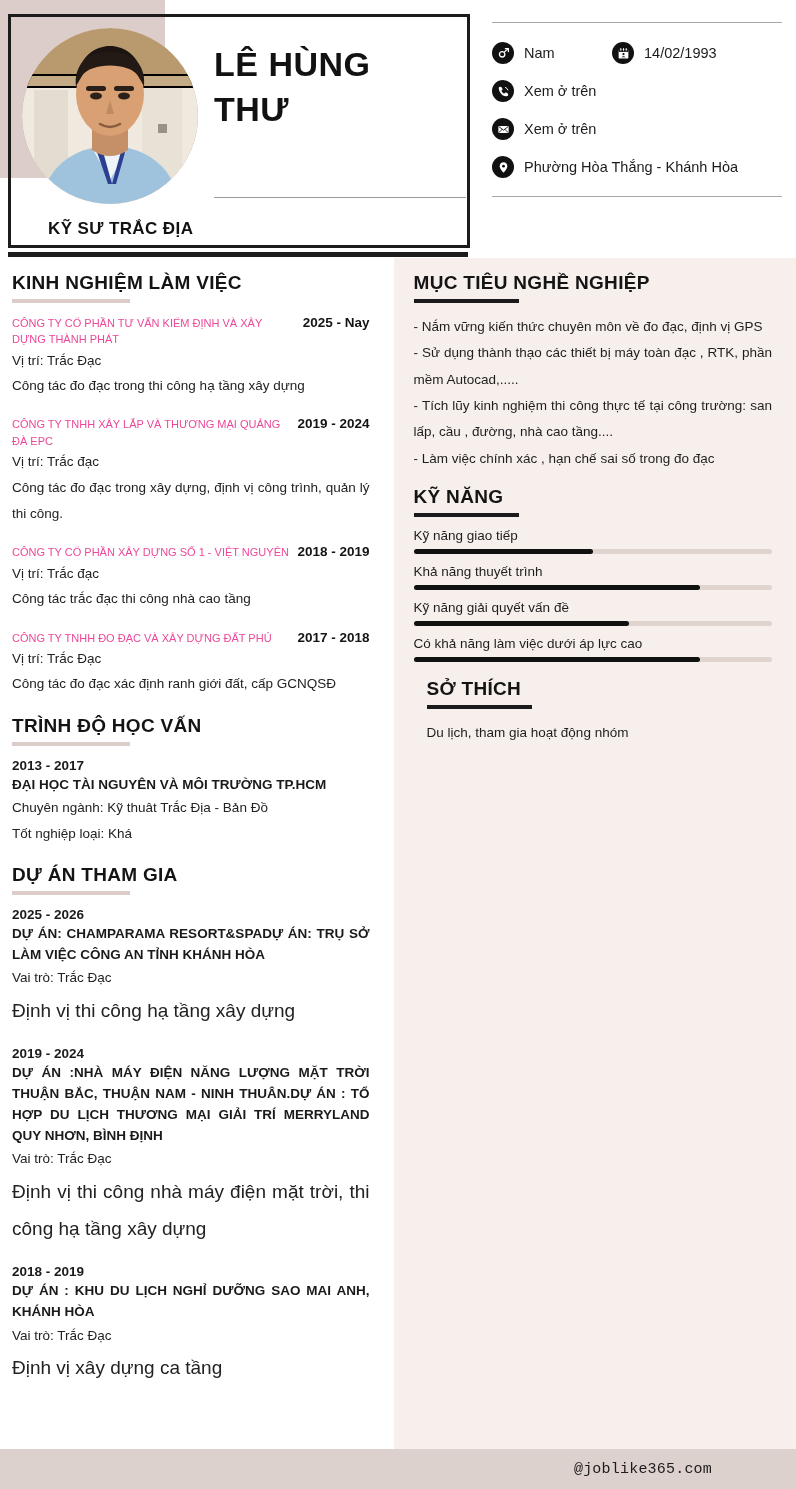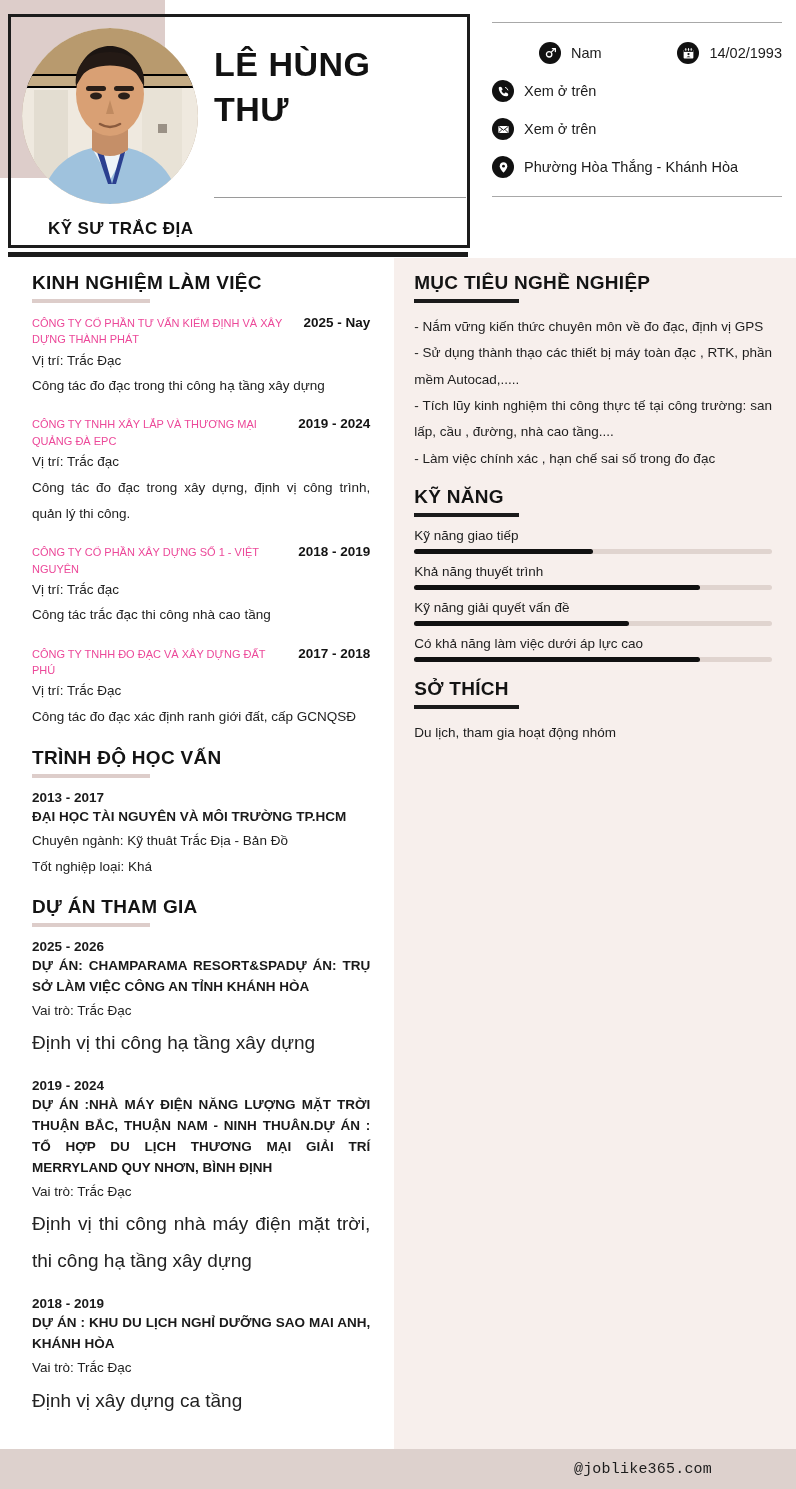--- a/index.html
+++ b/index.html
@@ -48,32 +48,32 @@
     position: absolute; left: 8px; top: 252px; width: 460px; height: 5px;
     background: #1c1c1c; z-index: 1;
   }
 
   
   .contacts { position: absolute; left: 492px; top: 22px; width: 290px; z-index: 3; }
   .contacts .rule { border-top: 1px solid #a8a8a8; }
   .contact-rows { padding: 11px 0 10px 0; }
   .c-row { display: flex; align-items: center; height: 38px; }
   .c-item { display: flex; align-items: center; gap: 10px; }
-  .c-item.gender { width: 152px; margin-left: 47px; }
+  .c-item.gender { width: 120px; }
   .ico {
     width: 22px; height: 22px; border-radius: 50%; background: #111;
     color: #fff; display: flex; align-items: center; justify-content: center;
     flex: 0 0 22px;
   }
   .ico svg { display: block; }
   .c-text { font-size: 14.5px; color: #1c1c1c; white-space: nowrap; }
 
   
   .body { position: relative; display: flex; height: 1231px; }
-  .left-col { width: 419px; padding: 14px 24px 0 32px; background: #fff; }
+  .left-col { width: 419px; padding: 14px 24px 0 12px; background: #fff; }
   .right-col { width: 428px; background: #f7efec; padding: 14px 24px 0 20px; }
 
   
   .sec-h { font-size: 19px; font-weight: bold; letter-spacing: .3px; color: #141414; }
   .sec-h.left { margin-top: 16px; }
   .rule-pink { width: 118px; height: 4px; background: #ddcdca; margin: 5px 0 12px 0; }
   .rule-dark { width: 105px; height: 4px; background: #1b1b1b; margin: 5px 0 11px 0; }
 
   
   .entry { margin-bottom: 17px; }
@@ -371,21 +371,21 @@
           </div>
         </div>
         <div class="skill">
           <div class="skill-name">Có khả năng làm việc dưới áp lực cao</div>
           <div class="bar-track">
             <div class="bar-fill" style="width: 80%;"></div>
           </div>
         </div>
       </div>
 
-      <div style="margin-top:16px;">
+      <div style="margin-top:16px;margin-left:13px;">
         <div class="sec-h">SỞ THÍCH</div>
         <div class="rule-dark"></div>
         <div class="hobby">Du lịch, tham gia hoạt động nhóm</div>
       </div>
 
     </div>
   </div>
 
   <div class="right-tail"></div>
 

